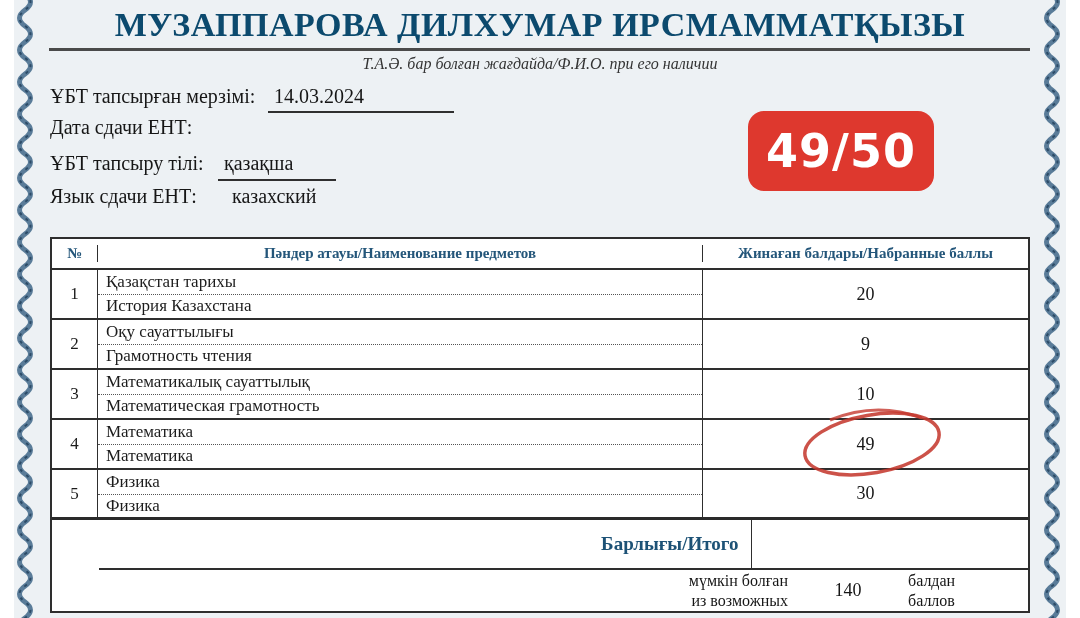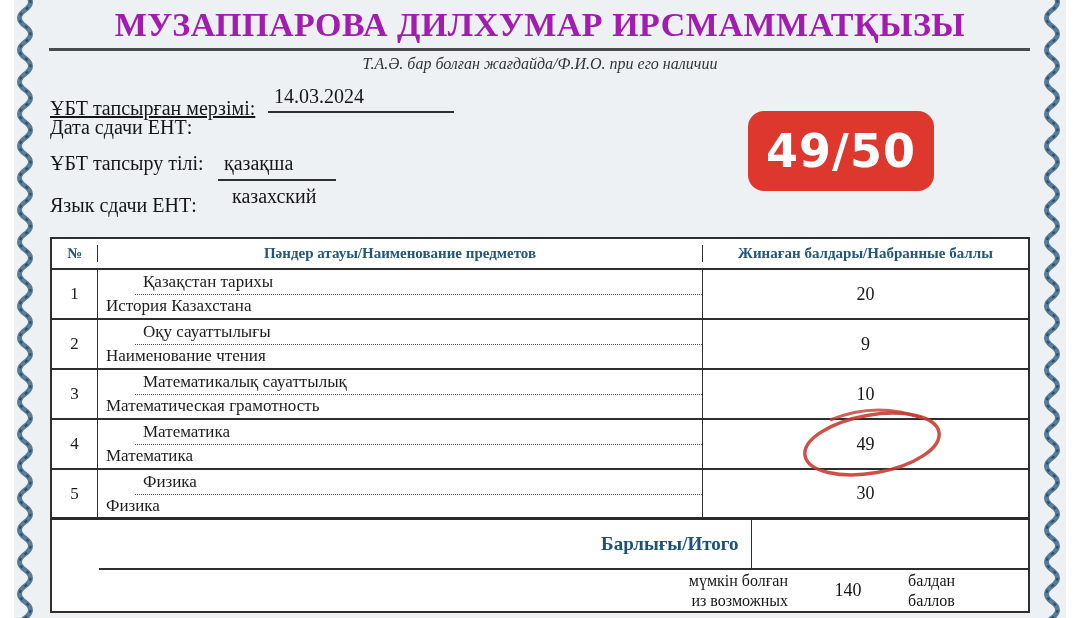--- a/index.html
+++ b/index.html
@@ -5,21 +5,21 @@
   html,body{margin:0;padding:0;background:#ffffff;}
   .canvas{position:relative;width:1080px;height:618px;background:#ffffff;overflow:hidden;
           font-family:"Liberation Serif","DejaVu Serif",serif;}
   .doc-bg{position:absolute;left:14px;top:0;right:14px;bottom:0;background:#edf1f4;}
   .wavy{position:absolute;top:0;height:618px;width:26px;}
   .wavy.left{left:15px;}
   .wavy.right{left:1038px;}
 
   
   .title{position:absolute;left:40px;top:6px;width:1000px;text-align:center;
-         font-size:34px;font-weight:600;color:#a21caf;letter-spacing:.5px;white-space:nowrap;}
+         font-size:34px;font-weight:600;color:#0c4a6e;letter-spacing:.5px;white-space:nowrap;}
   .title-rule{position:absolute;left:49px;top:48px;width:981px;height:3px;background:#4a4a4a;}
   .subtitle{position:absolute;left:40px;top:55px;width:1000px;text-align:center;
             font-style:italic;font-size:16px;color:#333;}
 
   
   .field{position:absolute;font-size:20px;color:#161616;white-space:nowrap;}
   .f-underline{position:absolute;height:2px;background:#2f2f2f;}
 
   
   .badge{position:absolute;left:748px;top:111px;width:186px;height:80px;border-radius:16px;
@@ -35,21 +35,21 @@
          font-weight:700;color:#24567a;font-size:15px;}
   .c-num{width:46px;flex:none;border-right:1.5px solid #2e2e2e;display:flex;
          align-items:center;justify-content:center;box-sizing:border-box;}
   .c-subj{width:605px;flex:none;border-right:1.5px solid #2e2e2e;box-sizing:border-box;}
   .c-score{flex:1;display:flex;align-items:center;justify-content:center;box-sizing:border-box;}
   .thead .c-subj{display:flex;align-items:center;justify-content:center;}
   .subrow{height:50px;border-bottom:2px solid #2e2e2e;font-size:17px;color:#1c1c1c;}
   .subrow.last{border-bottom:3px solid #2a2a2a;}
   .subrow .c-num{font-size:17px;}
   .subj-kk{height:25px;display:flex;align-items:center;padding-left:8px;
-           border-bottom:1.5px dotted #555;box-sizing:border-box;margin-left:37px;}
+           border-bottom:1.5px dotted #555;box-sizing:border-box;}
   .subj-ru{height:21px;display:flex;align-items:center;padding-left:8px;}
   .score-val{font-size:18px;color:#151515;}
   .totrow{height:50px;border-bottom:2px solid #2e2e2e;margin-left:47px;}
   .tot-label{width:652.5px;flex:none;border-right:1.5px solid #2e2e2e;display:flex;
              align-items:center;justify-content:flex-end;padding-right:12px;
              box-sizing:border-box;font-weight:700;font-size:19px;color:#1d5276;}
   .tot-value{flex:1;display:flex;align-items:center;justify-content:center;
              font-weight:700;font-size:30px;color:#1d5276;}
   .possrow{height:41px;align-items:center;font-size:16px;color:#161616;}
   .poss-spacer{flex:1;}
@@ -77,29 +77,29 @@
   </svg>
   <svg class="wavy right" viewBox="0 0 26 618">
     <path d="M14 -6 q11 8 0 16 q-11 8 0 16 q11 8 0 16 q-11 8 0 16 q11 8 0 16 q-11 8 0 16 q11 8 0 16 q-11 8 0 16 q11 8 0 16 q-11 8 0 16 q11 8 0 16 q-11 8 0 16 q11 8 0 16 q-11 8 0 16 q11 8 0 16 q-11 8 0 16 q11 8 0 16 q-11 8 0 16 q11 8 0 16 q-11 8 0 16 q11 8 0 16 q-11 8 0 16 q11 8 0 16 q-11 8 0 16 q11 8 0 16 q-11 8 0 16 q11 8 0 16 q-11 8 0 16 q11 8 0 16 q-11 8 0 16 q11 8 0 16 q-11 8 0 16 q11 8 0 16 q-11 8 0 16 q11 8 0 16 q-11 8 0 16 q11 8 0 16 q-11 8 0 16 q11 8 0 16 q-11 8 0 16" fill="none" stroke="#4d7290" stroke-width="5" opacity="0.92"></path>
     <path d="M14 -6 q11 8 0 16 q-11 8 0 16 q11 8 0 16 q-11 8 0 16 q11 8 0 16 q-11 8 0 16 q11 8 0 16 q-11 8 0 16 q11 8 0 16 q-11 8 0 16 q11 8 0 16 q-11 8 0 16 q11 8 0 16 q-11 8 0 16 q11 8 0 16 q-11 8 0 16 q11 8 0 16 q-11 8 0 16 q11 8 0 16 q-11 8 0 16 q11 8 0 16 q-11 8 0 16 q11 8 0 16 q-11 8 0 16 q11 8 0 16 q-11 8 0 16 q11 8 0 16 q-11 8 0 16 q11 8 0 16 q-11 8 0 16 q11 8 0 16 q-11 8 0 16 q11 8 0 16 q-11 8 0 16 q11 8 0 16 q-11 8 0 16 q11 8 0 16 q-11 8 0 16 q11 8 0 16 q-11 8 0 16" fill="none" stroke="#24435e" stroke-width="2" stroke-dasharray="3 5" opacity="0.85"></path>
   </svg>
 
   <div class="title">МУЗАППАРОВА ДИЛХУМАР ИРСМАММАТҚЫЗЫ</div>
   <div class="title-rule"></div>
   <div class="subtitle">Т.А.Ә. бар болған жағдайда/Ф.И.О. при его наличии</div>
 
-  <div class="field" style="left:50px;top:97px;text-decoration:underline;">ҰБТ тапсырған мерзімі:</div>
+  <div class="field" style="left:50px;top:85px;">ҰБТ тапсырған мерзімі:</div>
   <div class="field" style="left:274px;top:85px;">14.03.2024</div>
   <div class="f-underline" style="left:268px;top:111px;width:186px;"></div>
   <div class="field" style="left:50px;top:152px;">ҰБТ тапсыру тілі:</div>
 
   <div class="field" style="left:50px;top:116px;">Дата сдачи ЕНТ:</div>
   <div class="field" style="left:224px;top:152px;">қазақша</div>
   <div class="f-underline" style="left:218px;top:179px;width:118px;"></div>
-  <div class="field" style="left:50px;top:185px;margin-top:9px;">Язык сдачи ЕНТ:</div>
+  <div class="field" style="left:50px;top:185px;">Язык сдачи ЕНТ:</div>
   <div class="field" style="left:232px;top:185px;">казахский</div>
 
   <div class="badge">49/50</div>
 
   <div class="rtable">
     <div class="trow thead">
       <div class="c-num">№</div>
       <div class="c-subj">Пәндер атауы/Наименование предметов</div>
       <div class="c-score">Жинаған балдары/Набранные баллы</div>
     </div>
@@ -112,21 +112,21 @@
       </div>
       <div class="c-score">
           <span class="score-val">20</span>
         </div>
     </div>
 
     <div class="trow subrow">
       <div class="c-num">2</div>
       <div class="c-subj">
         <div class="subj-kk">Оқу сауаттылығы</div>
-        <div class="subj-ru">Наименование чтения</div>
+        <div class="subj-ru">Грамотность чтения</div>
       </div>
       <div class="c-score">
           <span class="score-val">9</span>
         </div>
     </div>
 
     <div class="trow subrow">
       <div class="c-num">3</div>
       <div class="c-subj">
         <div class="subj-kk">Математикалық сауаттылық</div>

